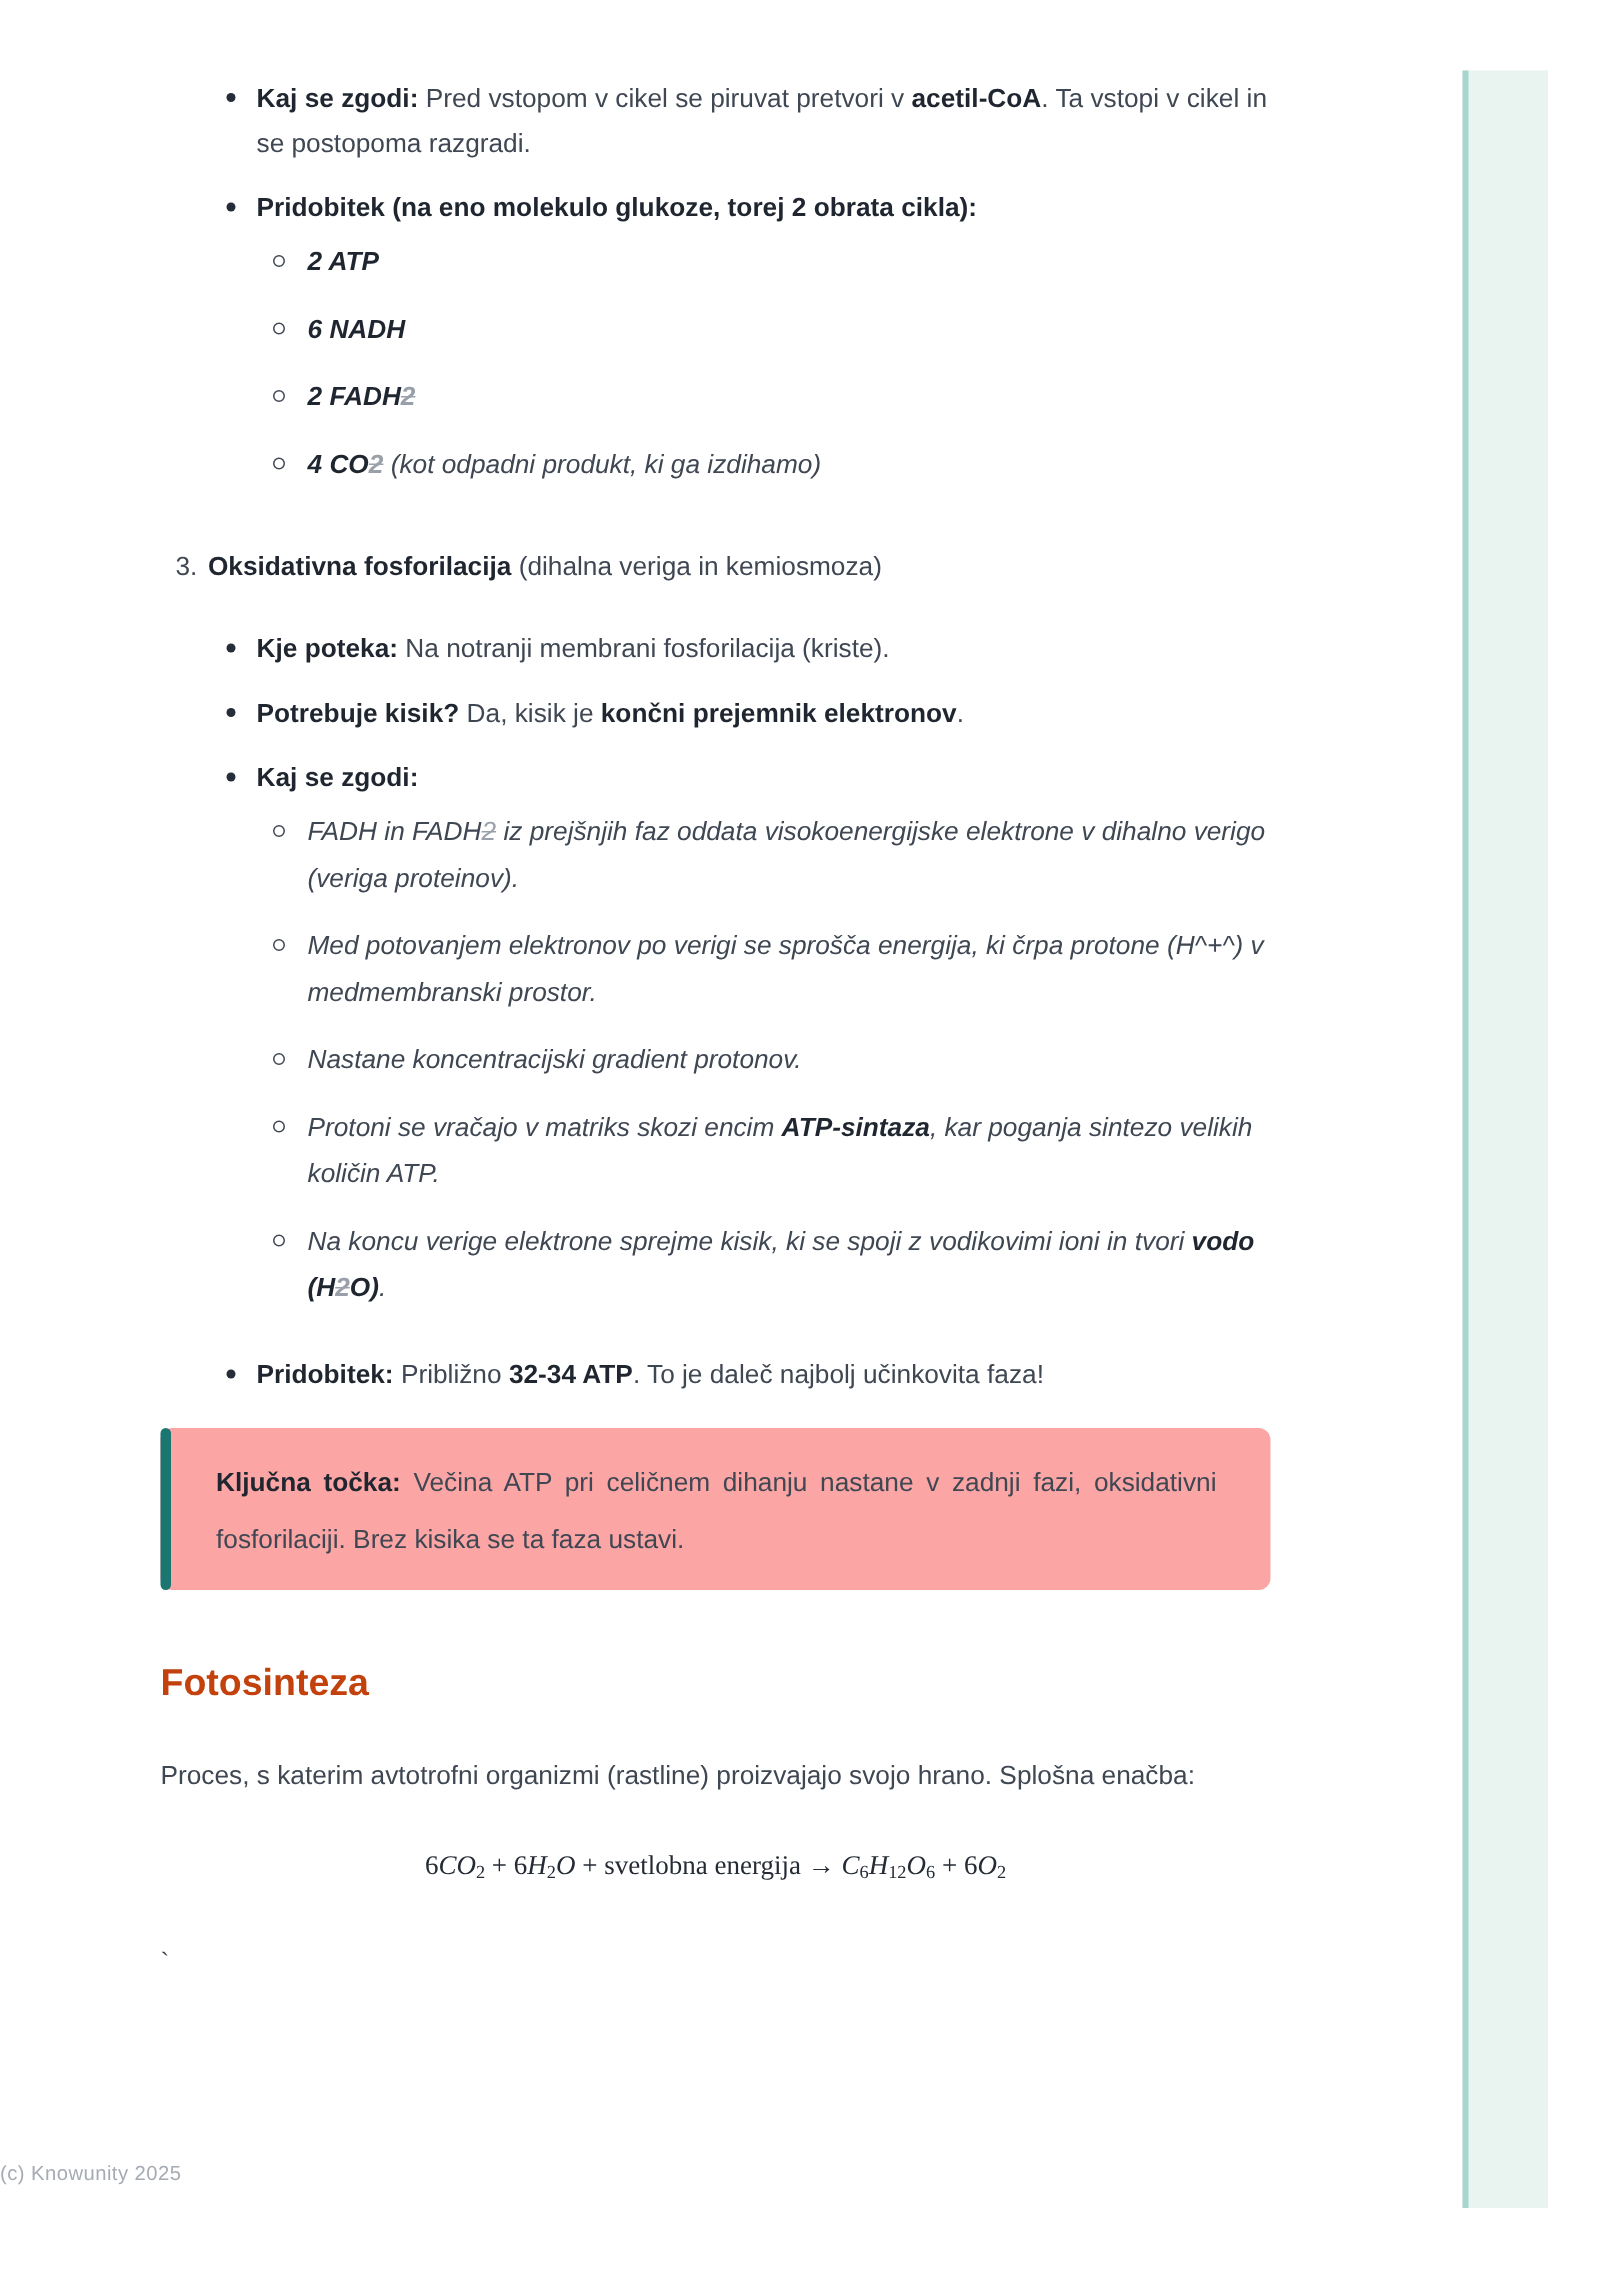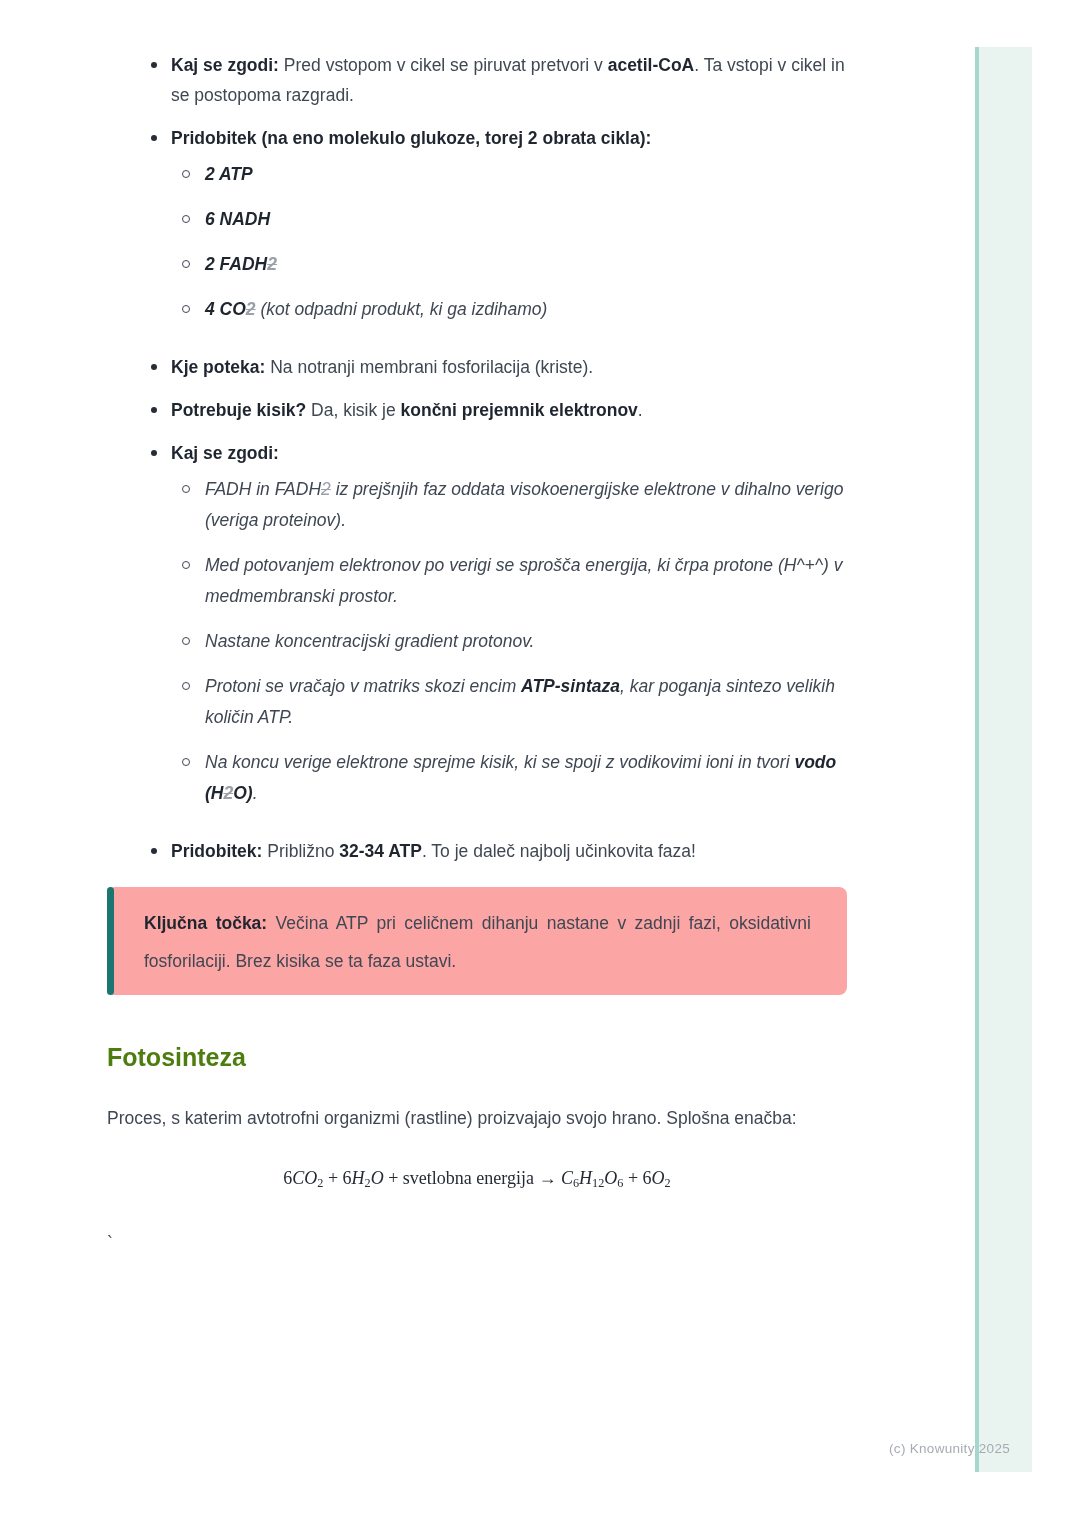--- a/index.html
+++ b/index.html
@@ -43,33 +43,33 @@
     border-radius:8px; padding:17px 36px 15px 37px;
     line-height:38px; text-align:justify;
   }
   .callout-bar {
     position:absolute; left:0; top:0; bottom:0; width:7px;
     background:#1b7570; border-radius:5px;
   }
 
   .heading-teal {
     margin:48px 0 0; font-size:25px; line-height:28px;
-    color:#4d7c0f; font-weight:700;
+    color:#c2410c; font-weight:700;
   }
   .intro { margin:28px 0 0; line-height:38px; text-align:justify; }
   .equation {
     margin:26px 0 0; text-align:center;
     font-family:"Liberation Serif","DejaVu Serif",serif;
     font-size:18px; color:#252b35; line-height:30px;
   }
   .phases { margin:40px 0 0; line-height:30px; }
   .stray { margin:30px 0 0; line-height:30px; }
 
   .footer {
-    position:absolute; top:1441px; left:0; width:1010px; text-align:right;
+    position:absolute; top:1441px; left:0; width:1010px; 
     font-size:13.5px; color:#a6abb3; letter-spacing:0.3px; z-index:2;
   }
 </style>
 </head>
 <body>
 
 <div class="content">
 
   <ul class="l1">
     <li><span class="sb">Kaj se zgodi:</span><span> Pred vstopom v cikel se piruvat pretvori v </span><span class="sb">acetil-CoA</span><span>. Ta vstopi v cikel in se postopoma razgradi.</span></li>
@@ -77,20 +77,23 @@
       <span><span class="sb">Pridobitek (na eno molekulo glukoze, torej 2 obrata cikla):</span></span>
       <ul class="l2">
         <li><span class="sb">2 ATP</span></li>
         <li><span class="sb">6 NADH</span></li>
         <li><span class="sb">2 FADH</span><span class="sb ss">2</span></li>
         <li><span class="sb">4 CO</span><span class="sb ss">2</span><span> (kot odpadni produkt, ki ga izdihamo)</span></li>
       </ul>
     </li>
   </ul>
 
+  <div class="numbered">
+    <span class="num">3.</span><span><span class="sb">Oksidativna fosforilacija</span><span> (dihalna veriga in kemiosmoza)</span></span>
+  </div>
 
   <ul class="l1">
     <li><span class="sb">Kje poteka:</span><span> Na notranji membrani fosforilacija (kriste).</span></li>
     <li><span class="sb">Potrebuje kisik?</span><span> Da, kisik je </span><span class="sb">končni prejemnik elektronov</span><span>.</span></li>
     <li>
       <span><span class="sb">Kaj se zgodi:</span></span>
       <ul class="l2">
         <li><span>FADH in FADH</span><span class="ss">2</span><span> iz prejšnjih faz oddata visokoenergijske elektrone v dihalno verigo (veriga proteinov).</span></li>
         <li><span>Med potovanjem elektronov po verigi se sprošča energija, ki črpa protone (H^+^) v medmembranski prostor.</span></li>
         <li><span>Nastane koncentracijski gradient protonov.</span></li>

